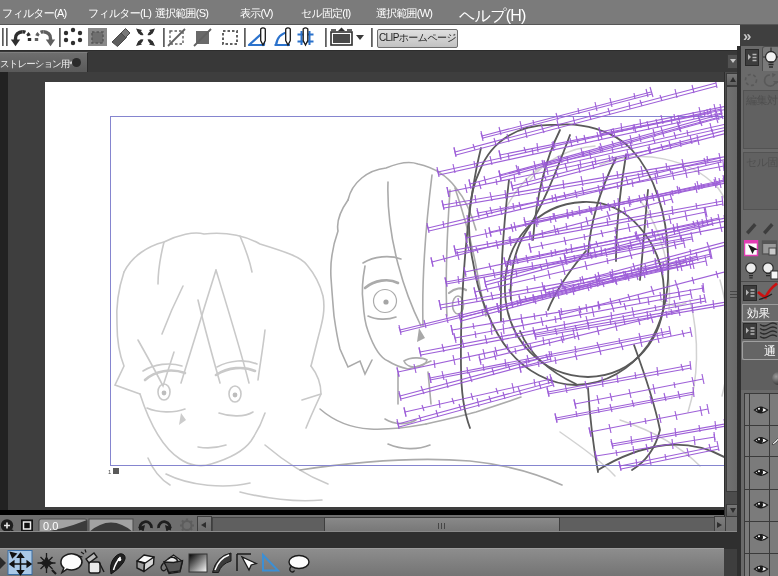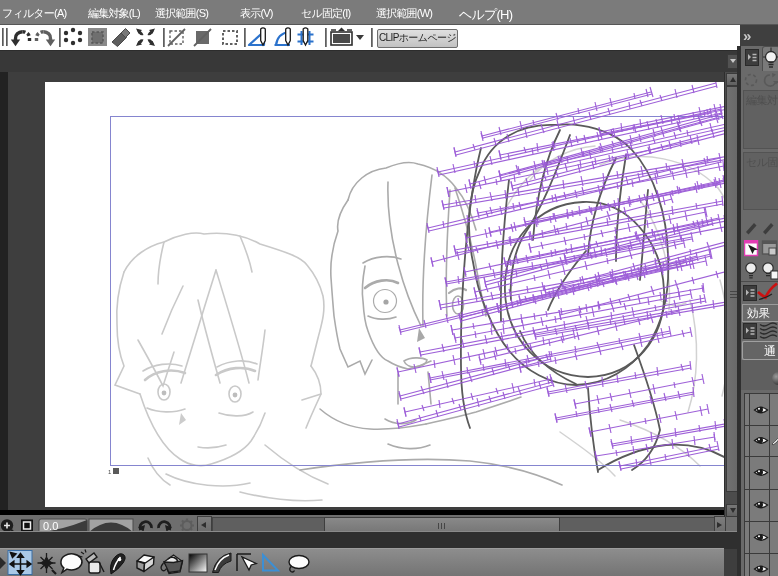--- a/index.html
+++ b/index.html
@@ -5,26 +5,26 @@
 html,body{margin:0;padding:0;}
 body{width:778px;height:576px;position:relative;overflow:hidden;
   font-family:"Liberation Sans",sans-serif;background:#3e3e3e;}
 .abs{position:absolute;}
 </style>
 </head>
 <body>
 
 <div class="abs" style="left:0;top:0;width:778px;height:24px;background:#7b7b7b;border-bottom:1px solid #565656;">
   <div style="position:absolute;left:2px;top:6px;color:#fff;font-size:11px;white-space:nowrap;letter-spacing:-0.8px;">フィルター(A)</div>
-  <div style="position:absolute;left:88px;top:6px;color:#fff;font-size:11px;white-space:nowrap;letter-spacing:-0.8px;">編集対象(L)</div>
+  <div style="position:absolute;left:88px;top:6px;color:#fff;font-size:11px;white-space:nowrap;letter-spacing:-0.8px;">フィルター(L)</div>
   <div style="position:absolute;left:155px;top:6px;color:#fff;font-size:11px;white-space:nowrap;letter-spacing:-0.8px;">選択範囲(S)</div>
   <div style="position:absolute;left:240px;top:6px;color:#fff;font-size:11px;white-space:nowrap;letter-spacing:-0.8px;">表示(V)</div>
   <div style="position:absolute;left:301px;top:6px;color:#fff;font-size:11px;white-space:nowrap;letter-spacing:-0.8px;">セル固定(I)</div>
   <div style="position:absolute;left:376px;top:6px;color:#fff;font-size:11px;white-space:nowrap;letter-spacing:-0.8px;">選択範囲(W)</div>
-  <div style="position:absolute;left:459px;top:6px;color:#fff;font-size:13px;white-space:nowrap;letter-spacing:-0.8px;">ヘルプ(H)</div>
+  <div style="position:absolute;left:459px;top:6px;color:#fff;font-size:16px;white-space:nowrap;letter-spacing:-0.8px;">ヘルプ(H)</div>
 </div>
 
 <div class="abs" style="left:0;top:25px;width:740px;height:25px;background:#ffffff;border-bottom:1px solid #2c2c2c;">
   <div class="abs" style="left:2px;top:3px;width:1px;height:18px;background:#8d8d8d;border-left:1px solid #5a5a5a;"></div>
   <div class="abs" style="left:6px;top:3px;width:1px;height:18px;background:#8d8d8d;border-left:1px solid #5a5a5a;"></div>
   <div class="abs" style="left:59px;top:3px;width:1px;height:19px;background:#5f5f5f;border-right:1px solid #858585;"></div>
   <div class="abs" style="left:163px;top:3px;width:1px;height:19px;background:#5f5f5f;border-right:1px solid #858585;"></div>
   <div class="abs" style="left:244px;top:3px;width:1px;height:19px;background:#5f5f5f;border-right:1px solid #858585;"></div>
   <div class="abs" style="left:325px;top:3px;width:1px;height:19px;background:#5f5f5f;border-right:1px solid #858585;"></div>
   <div class="abs" style="left:371px;top:3px;width:1px;height:19px;background:#5f5f5f;border-right:1px solid #858585;"></div>
@@ -99,20 +99,24 @@
     </g>
   </svg>
   <div class="abs" style="left:377px;top:4px;width:79px;height:17px;background:linear-gradient(#e0e0e0,#c2c2c2);border:1px solid #6e6e6e;border-radius:2px;color:#1e1e1e;font-size:10px;line-height:16px;text-align:center;letter-spacing:-0.6px;">CLIPホームページ</div>
 </div>
 
 <div class="abs" style="left:740px;top:25px;width:38px;height:26px;background:#3f3f3f;">
   <div class="abs" style="left:3px;top:2px;color:#c9c9c9;font-size:15px;font-weight:bold;letter-spacing:-3px;">»</div>
 </div>
 
 <div class="abs" style="left:0;top:51px;width:737px;height:21px;background:#383838;">
+  <div class="abs" style="left:0;top:1px;width:87px;height:20px;background:linear-gradient(#6e6e6e,#585858);border-top:1px solid #7e7e7e;border-right:1px solid #2a2a2a;">
+    <span class="abs" style="left:0px;top:4.5px;color:#f2f2f2;font-size:9.5px;white-space:nowrap;letter-spacing:-1px;">ストレーション用*</span>
+    <span class="abs" style="left:72px;top:5px;width:9px;height:9px;background:#2b2b2b;border-radius:50%;"></span>
+  </div>
   <div class="abs" style="left:727px;top:3px;width:9px;height:13px;background:#525252;border:1px solid #3a3a3a;"></div>
   <div class="abs" style="left:729.5px;top:8px;width:0;height:0;border-left:3px solid transparent;border-right:3px solid transparent;border-top:4.5px solid #c9c9c9;"></div>
 </div>
 
 <div class="abs" style="left:0;top:72px;width:737px;height:438px;background:#3e3e3e;"></div>
 <div class="abs" style="left:0;top:72px;width:8px;height:438px;background:#222222;"></div>
 
 <div class="abs" style="left:45px;top:82px;width:679px;height:425px;background:#ffffff;">
 <svg width="679" height="425" viewBox="45 82 679 425" style="position:absolute;left:0;top:0;">
 

